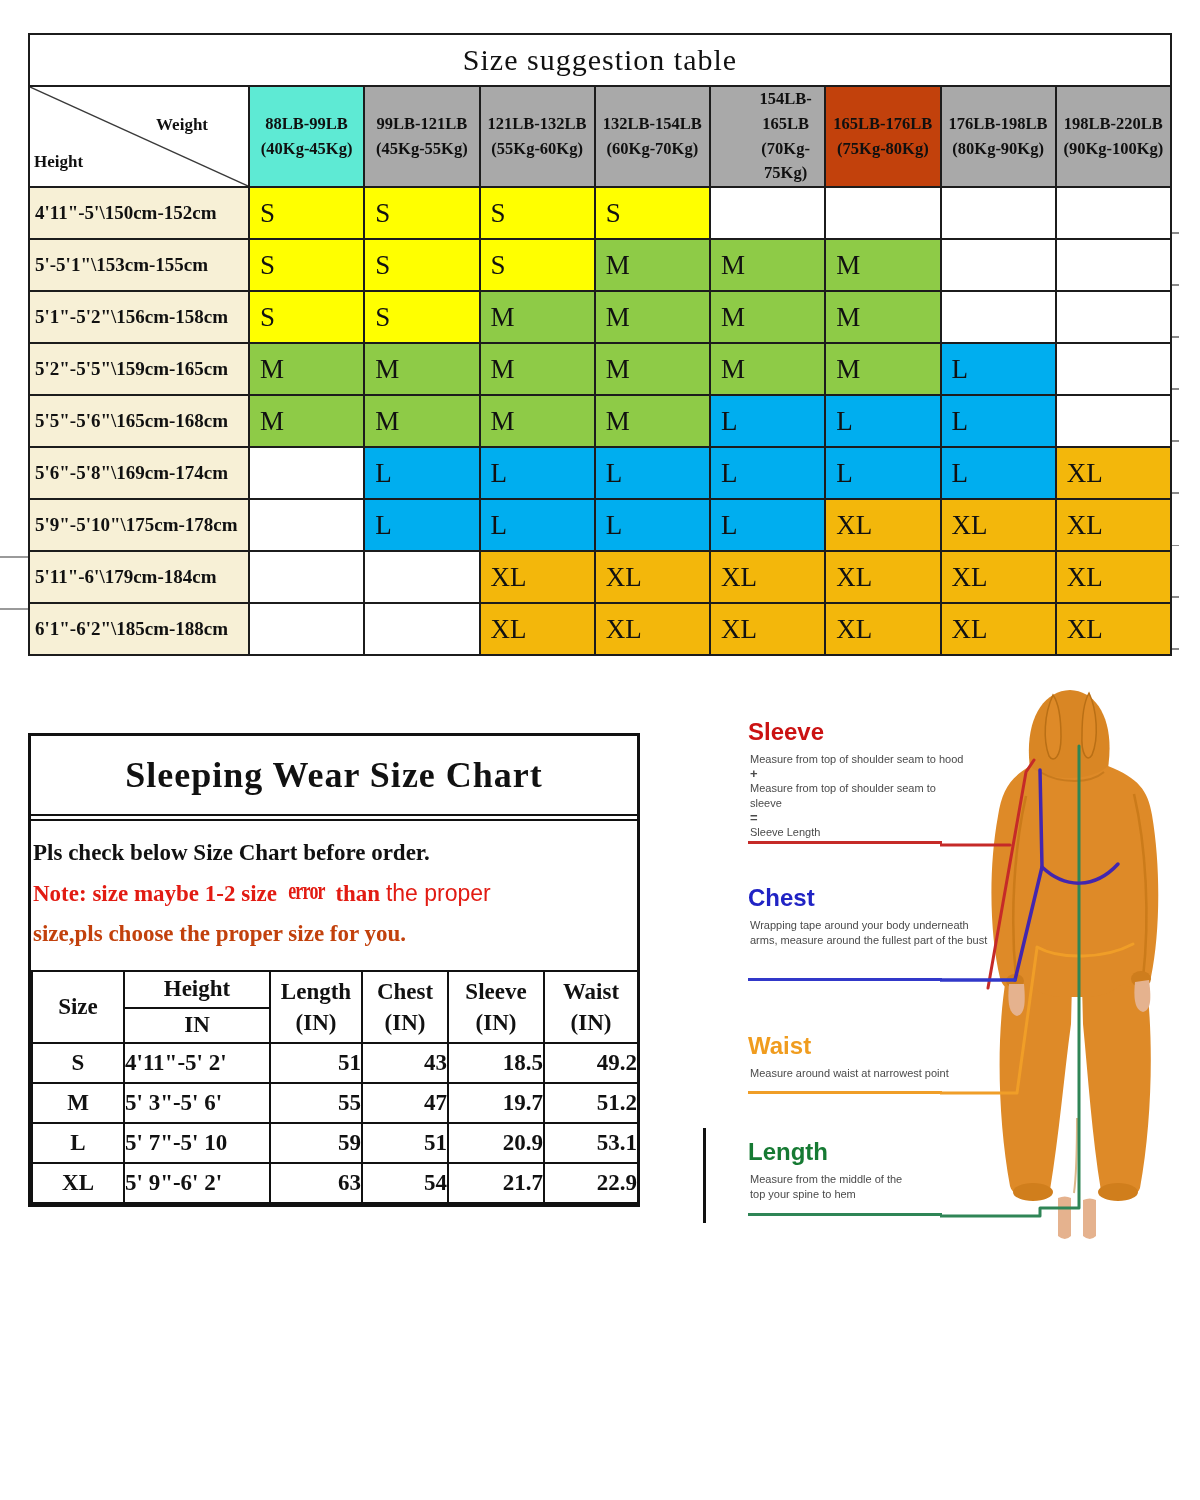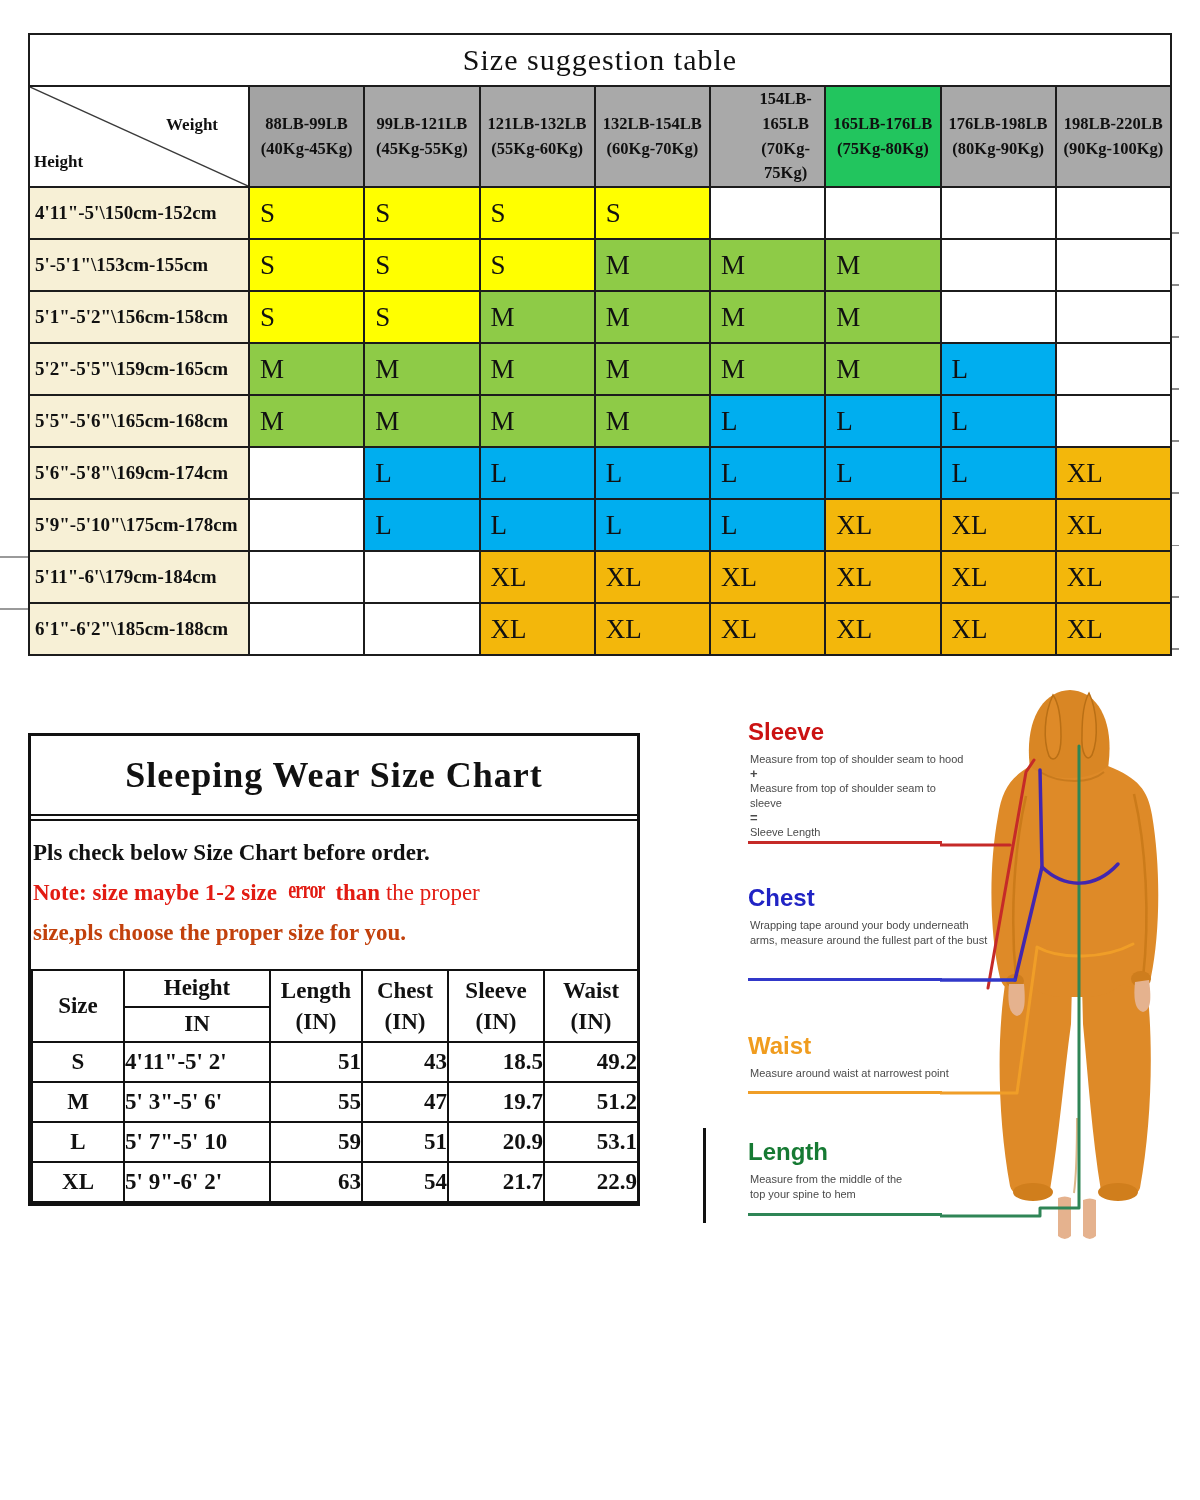--- a/index.html
+++ b/index.html
@@ -7,38 +7,38 @@
     width:1200px;height:1500px;position:relative;background:#ffffff;
     font-family:"Liberation Serif", serif;color:#111;overflow:hidden;
   }
   
   .suggest-wrap{position:absolute;left:28px;top:33px;width:1144px;}
   table.suggest{border-collapse:collapse;width:100%;table-layout:fixed;}
   table.suggest td,table.suggest th{border:2px solid #1c1c1c;overflow:hidden;}
   td.ttl{height:48px;text-align:center;font-size:30px;font-weight:400;letter-spacing:1px;background:#fff;}
   td.corner{position:relative;background:#fff;height:96px;padding:0;}
   .diag{position:absolute;left:0;top:0;width:100%;height:100%;}
-  .w-lbl{position:absolute;top:28px;right:30px;font-weight:700;font-size:17px;}
+  .w-lbl{position:absolute;top:28px;right:40px;font-weight:700;font-size:17px;}
   .h-lbl{position:absolute;bottom:14px;left:4px;font-weight:700;font-size:17px;}
   th.wcol{font-weight:600;font-size:16.5px;line-height:1.5;text-align:center;padding:0;color:#101010;}
   table.suggest tbody tr{height:52px;}
   td.hcell{font-weight:700;font-size:19px;padding-left:5px;text-align:left;}
   td.scell{font-size:27px;font-weight:400;padding-left:10px;text-align:left;background:#fff;}
   .ext-right{position:absolute;left:1172px;top:182px;width:7px;height:472px;
     background:repeating-linear-gradient(to bottom,transparent 0 50.5px,#8a8a8a 50.5px 52px);}
   .ext-left{position:absolute;left:0;width:28px;height:2px;background:#9a9a9a;}
   
   .chart-panel{position:absolute;left:28px;top:733px;width:612px;border:3px solid #111;box-sizing:border-box;background:#fff;}
   .cp-title{height:78px;border-bottom:2px solid #111;display:flex;align-items:center;justify-content:center;
     font-size:36px;font-weight:600;letter-spacing:1px;}
   .cp-dline{height:3px;border-bottom:2px solid #111;}
   .cp-notes{padding:12px 2px 6px 2px;font-size:23px;font-weight:700;line-height:40px;}
   .note-red{color:#E21B12;}
   .err{display:inline-block;transform:scale(0.78,1.12);transform-origin:center bottom;letter-spacing:-1px;}
-  .sansy{font-family:Liberation Serif, serif;font-weight:500;}
+  .sansy{font-family:Liberation Sans, sans-serif;font-weight:500;}
   table.mtable{border-collapse:collapse;width:100%;margin-top:10px;table-layout:fixed;}
   table.mtable td,table.mtable th{border:2px solid #111;padding:0;font-weight:700;}
   table.mtable th{font-size:23px;vertical-align:middle;}
   .hd-top{border-bottom:2px solid #111;padding:4px 0 5px 0;}
   .hd-plain{padding:4px 0 2px 0;}
   .hd-bot{padding:3px 0 4px 0;}
   th.single{font-size:24px;}
   table.mtable tbody tr{height:40px;}
   table.mtable tbody td{font-size:23px;}
   .c-center{text-align:center;}
@@ -74,41 +74,41 @@
         <td class="ttl" colspan="9">Size suggestion table</td>
       </tr>
       <tr>
         <td class="corner">
           <svg class="diag" viewBox="0 0 100 100" preserveAspectRatio="none">
             <line x1="0" y1="0" x2="100" y2="100" stroke="#3a3a3a" stroke-width="1.4" vector-effect="non-scaling-stroke"></line>
           </svg>
           <span class="w-lbl">Weight</span>
           <span class="h-lbl">Height</span>
         </td>
-        <th class="wcol" style="background: #a3a3a3;">
+        <th class="wcol" style="background: #5eead4;">
           <div>88LB-99LB</div>
           <div>(40Kg-45Kg)</div>
         </th>
         <th class="wcol" style="background: rgb(169, 169, 169);">
           <div>99LB-121LB</div>
           <div>(45Kg-55Kg)</div>
         </th>
         <th class="wcol" style="background: rgb(169, 169, 169);">
           <div>121LB-132LB</div>
           <div>(55Kg-60Kg)</div>
         </th>
         <th class="wcol" style="background: rgb(169, 169, 169);">
           <div>132LB-154LB</div>
           <div>(60Kg-70Kg)</div>
         </th>
         <th class="wcol" style="background: rgb(169, 169, 169); padding-left: 36px;">
           <div>154LB-165LB</div>
           <div>(70Kg-75Kg)</div>
         </th>
-        <th class="wcol" style="background: #22c55e; margin-top: 34px;">
+        <th class="wcol" style="background: #c2410c; margin-top: 34px;">
           <div>165LB-176LB</div>
           <div>(75Kg-80Kg)</div>
         </th>
         <th class="wcol" style="background: rgb(169, 169, 169);">
           <div>176LB-198LB</div>
           <div>(80Kg-90Kg)</div>
         </th>
         <th class="wcol" style="background: rgb(169, 169, 169);">
           <div>198LB-220LB</div>
           <div>(90Kg-100Kg)</div>

